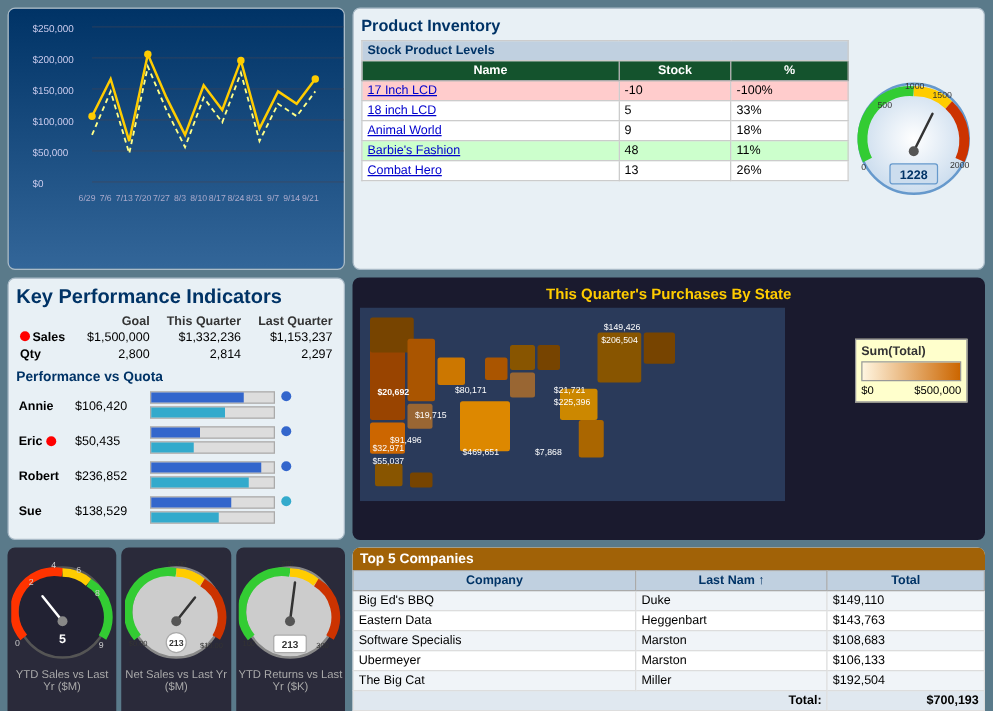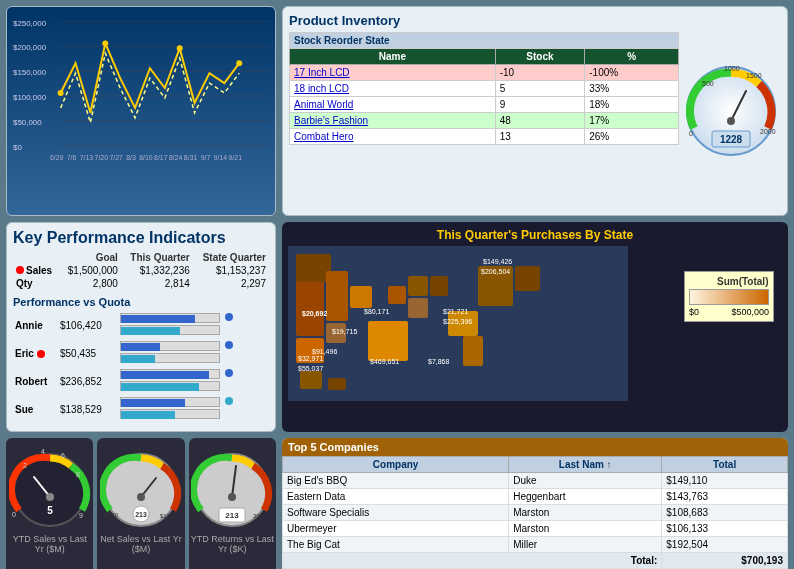--- a/index.html
+++ b/index.html
@@ -44,20 +44,21 @@
       padding: 6px;
     }
     .weekly-sales .panel-title {
       color: #66ccff;
       font-size: 13px;
     }
     .chart-area {
       position: relative;
       width: 100%;
       height: 155px;
+      margin-left: 13px;
     }
 
     
     .product-inventory {
       grid-column: 2;
       grid-row: 1;
       background: #e8f0f5;
       display: flex;
       flex-direction: row;
       gap: 2px;
@@ -204,21 +205,20 @@
       right: 8px;
       background: #ffffcc;
       border: 1px solid #999;
       padding: 4px;
       font-size: 10px;
     }
     .legend-title {
       font-weight: bold;
       font-size: 10px;
       color: #333;
-      margin-left: 28px;
     }
     .legend-bar {
       width: 80px;
       height: 16px;
       background: linear-gradient(to right, #fff5e0, #cc6600);
       border: 1px solid #999;
       margin: 2px 0;
     }
     .legend-labels {
       display: flex;
@@ -342,21 +342,21 @@
       </svg>
     </div>
   </div>
 
   <div class="product-inventory panel">
     <div class="inventory-table-section">
       <div class="inventory-title">Product Inventory</div>
       <table class="stock-table">
         <tbody>
             <tr>
-          <td colspan="3" class="section-header">Stock Reorder State</td>
+          <td colspan="3" class="section-header">Stock Product Levels</td>
         </tr>
         <tr>
           <th>Name</th>
           <th>Stock</th>
           <th>%</th>
         </tr>
         <tr class="row-red">
           <td>17 Inch LCD</td>
           <td>-10</td>
           <td>-100%</td>
@@ -367,21 +367,21 @@
           <td>33%</td>
         </tr>
         <tr class="row-normal">
           <td>Animal World</td>
           <td>9</td>
           <td>18%</td>
         </tr>
         <tr class="row-green">
           <td>Barbie's Fashion</td>
           <td>48</td>
-          <td>17%</td>
+          <td>11%</td>
         </tr>
         <tr class="row-normal">
           <td>Combat Hero</td>
           <td>13</td>
           <td>26%</td>
         </tr>
       </tbody>
         </table>
     </div>
     <div class="gauge-section">
@@ -415,21 +415,21 @@
   </div>
 
   <div class="kpi-panel panel">
     <div class="kpi-title">Key Performance Indicators</div>
     <table class="kpi-table">
       <tbody>
           <tr>
         <th class="label-col"></th>
         <th>Goal</th>
         <th>This Quarter</th>
-        <th>State Quarter</th>
+        <th>Last Quarter</th>
       </tr>
       <tr>
         <td class="label-col">
           <span class="red-dot"></span>Sales
         </td>
         <td>$1,500,000</td>
         <td>$1,332,236</td>
         <td>$1,153,237</td>
       </tr>
       <tr>

